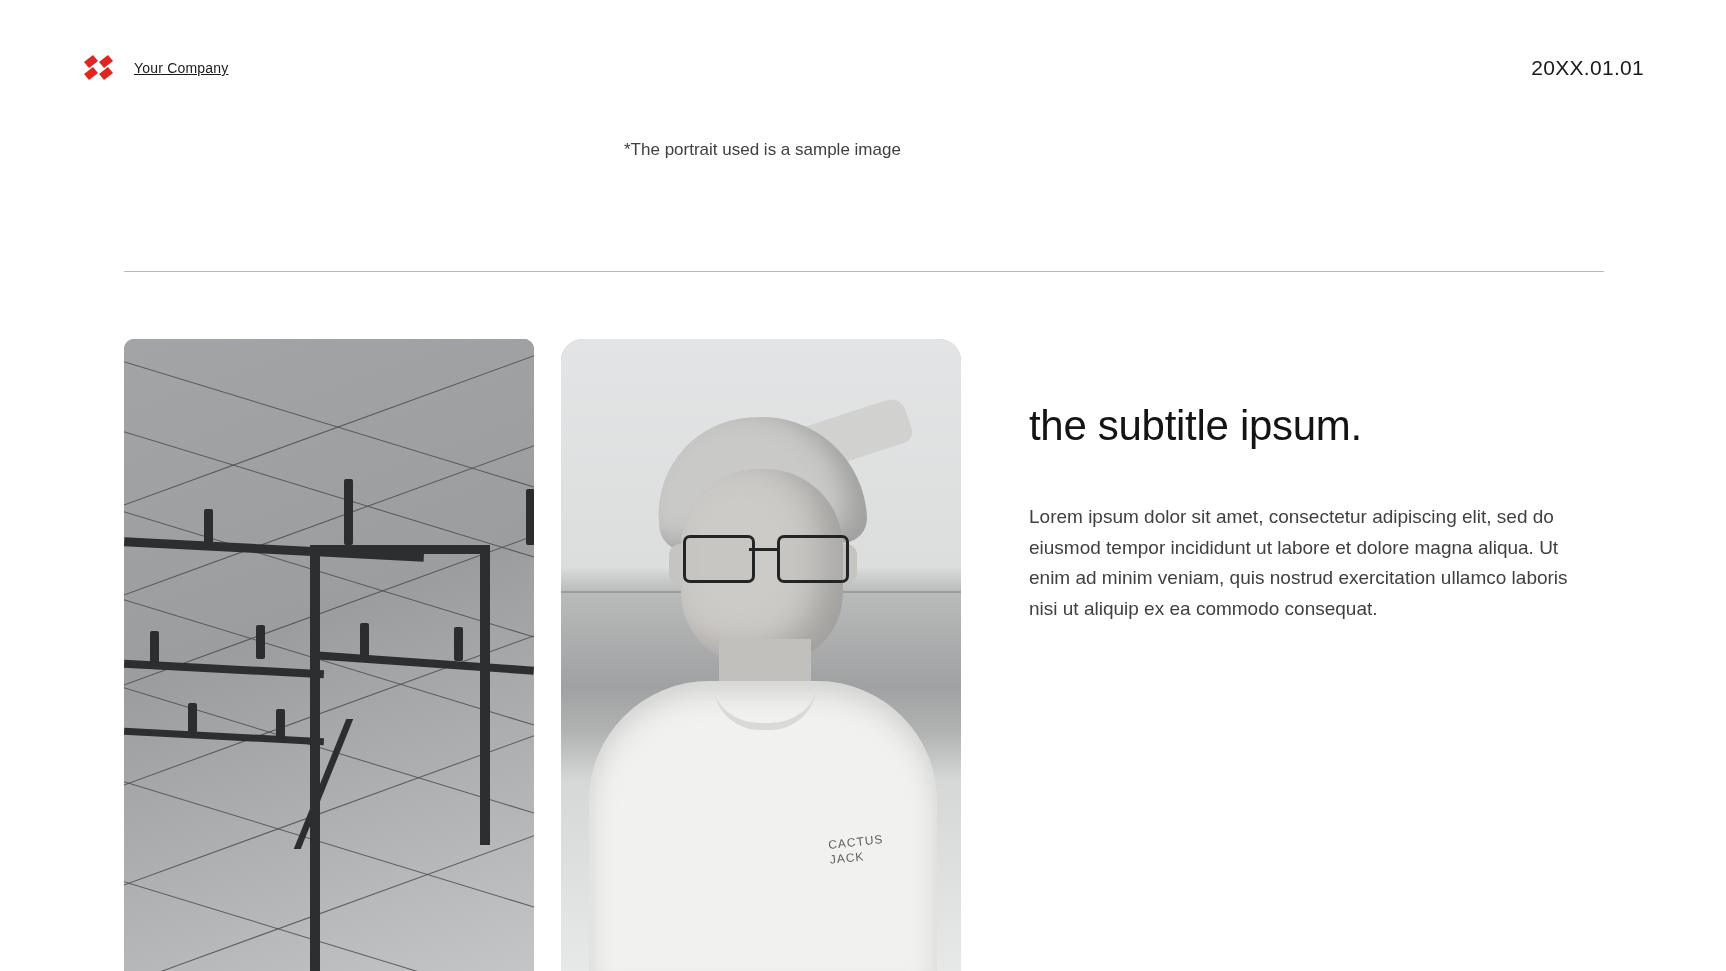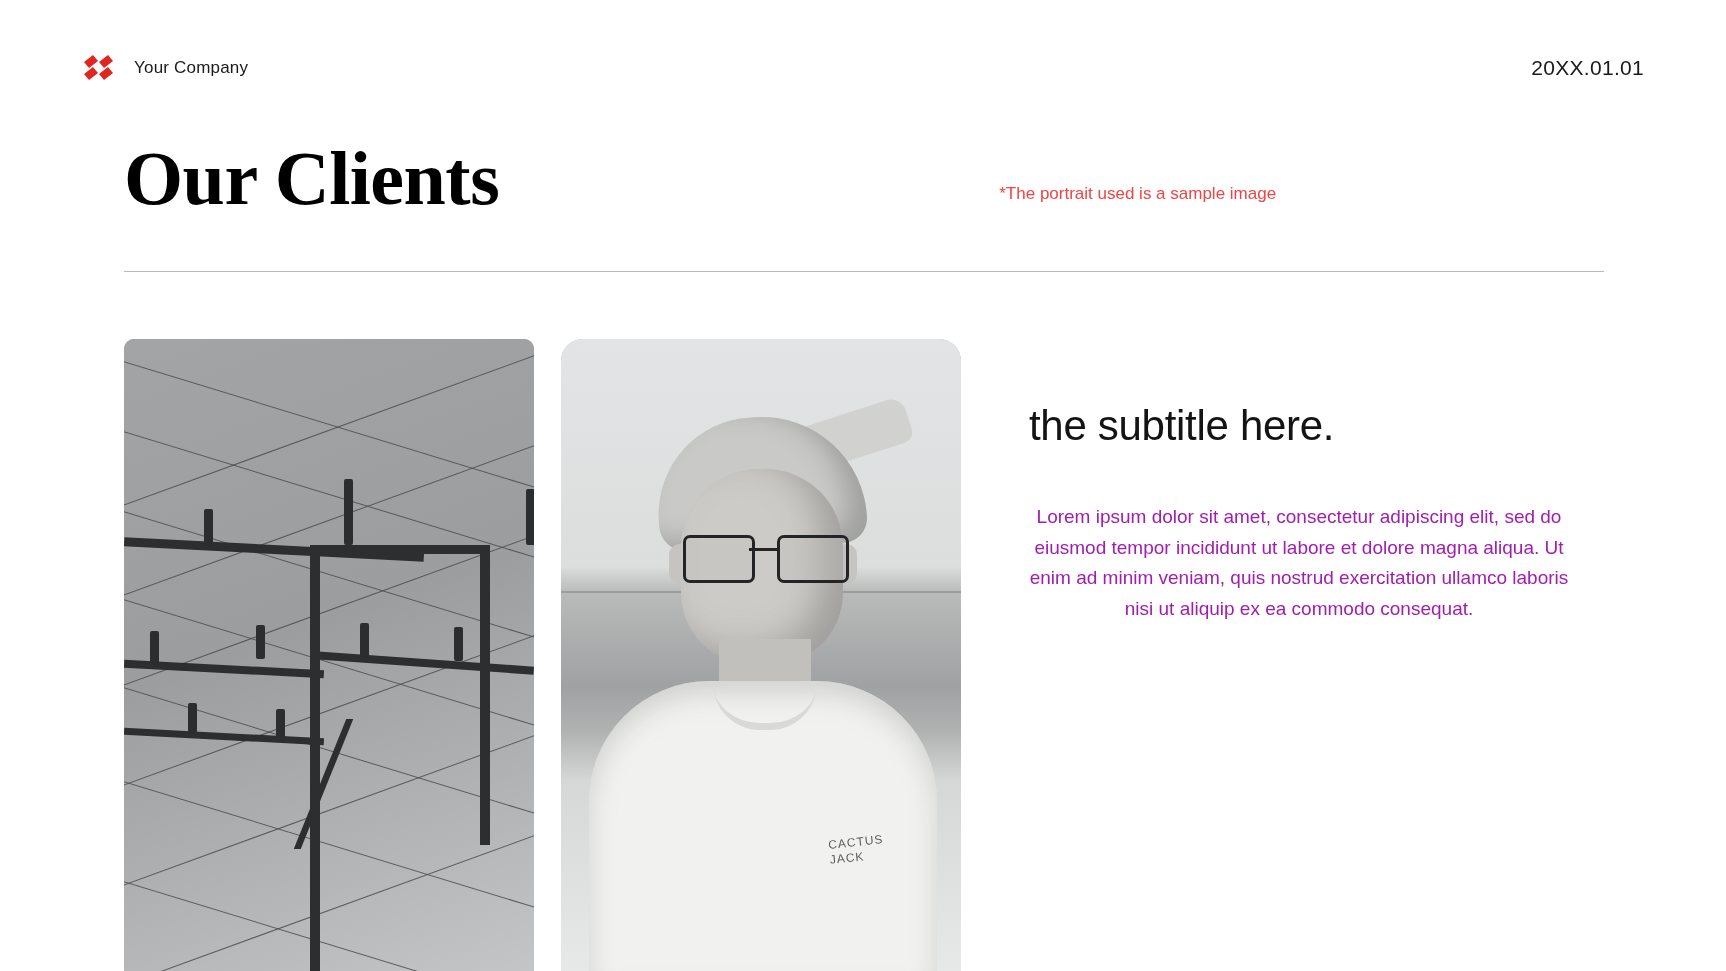--- a/index.html
+++ b/index.html
@@ -31,23 +31,24 @@
     display: flex;
     align-items: center;
     gap: 14px;
   }
   .brand-logo {
     width: 38px;
     height: 30px;
     display: block;
   }
   .brand-name {
-    font-size: 17px;
+    font-size: 14px;
     letter-spacing: 0.2px;
     color: #1a1a1a;
+    text-decoration: underline;
   }
   .header-date {
     font-size: 21px;
     letter-spacing: 0.3px;
     color: #1a1a1a;
   }
 
   
   .title-row {
     position: absolute;
@@ -61,21 +62,21 @@
     font-family: "Liberation Serif", serif;
     font-size: 76px;
     font-weight: 700;
     letter-spacing: -0.5px;
     line-height: 1;
     margin: 0;
     color: #000000;
   }
   .title-note {
     font-size: 17px;
-    color: #ef4444;
+    color: #404040;
     margin-left: 500px;
     margin-bottom: 12px;
     white-space: nowrap;
   }
   .divider {
     position: absolute;
     top: 271px;
     left: 124px;
     width: 1480px;
     height: 1px;
@@ -244,43 +245,41 @@
     font-weight: 400;
     line-height: 1.32;
     letter-spacing: -0.3px;
     margin: 0 0 48px 0;
     color: #141414;
   }
   .body-par {
     font-size: 19px;
     line-height: 1.62;
     margin: 0 0 30px 0;
-    color: #a21caf;
-    text-align: center;
+    color: #404040;
   }
   .body-par:last-child { margin-bottom: 0; }
 </style>
 </head>
 <body>
 
 <div class="header">
   <div class="brand">
     <svg class="brand-logo" viewBox="0 0 38 30">
       <path d="M2 9 L11 2 L16 8 L7 15 Z" fill="#e0261f"></path>
       <path d="M17 9 L26 2 L31 8 L22 15 Z" fill="#e0261f"></path>
       <path d="M2 21 L11 14 L16 20 L7 27 Z" fill="#e0261f"></path>
       <path d="M17 21 L26 14 L31 20 L22 27 Z" fill="#e0261f"></path>
     </svg>
     <span class="brand-name">Your Company</span>
   </div>
   <div class="header-date">20XX.01.01</div>
 </div>
 
 <div class="title-row">
-  <h1 class="page-title">Our Clients</h1>
   <div class="title-note">*The portrait used is a sample image</div>
 </div>
 <div class="divider"></div>
 
 <div class="content">
 
   <div class="photo photo-left">
     <div class="pylon-sky"></div>
 
     <div class="wire" style="left:-40px; top:10px;  width:560px; height:1px; transform:rotate(17deg);"></div>
@@ -336,18 +335,18 @@
     <div class="p-collar"></div>
     <div class="p-shirt-text">
       <div>CACTUS</div>
       <div>JACK</div>
     </div>
   </div>
 
   <div class="text-col">
     <h2 class="subtitle">
       <br>
-      <span>the subtitle here.</span>
+      <span>the subtitle ipsum.</span>
     </h2>
     <p class="body-par">Lorem ipsum dolor sit amet, consectetur adipiscing elit, sed do eiusmod tempor incididunt ut labore et dolore magna aliqua. Ut enim ad minim veniam, quis nostrud exercitation ullamco laboris nisi ut aliquip ex ea commodo consequat.</p>
   </div>
 
 </div>
 
 </body></html>

